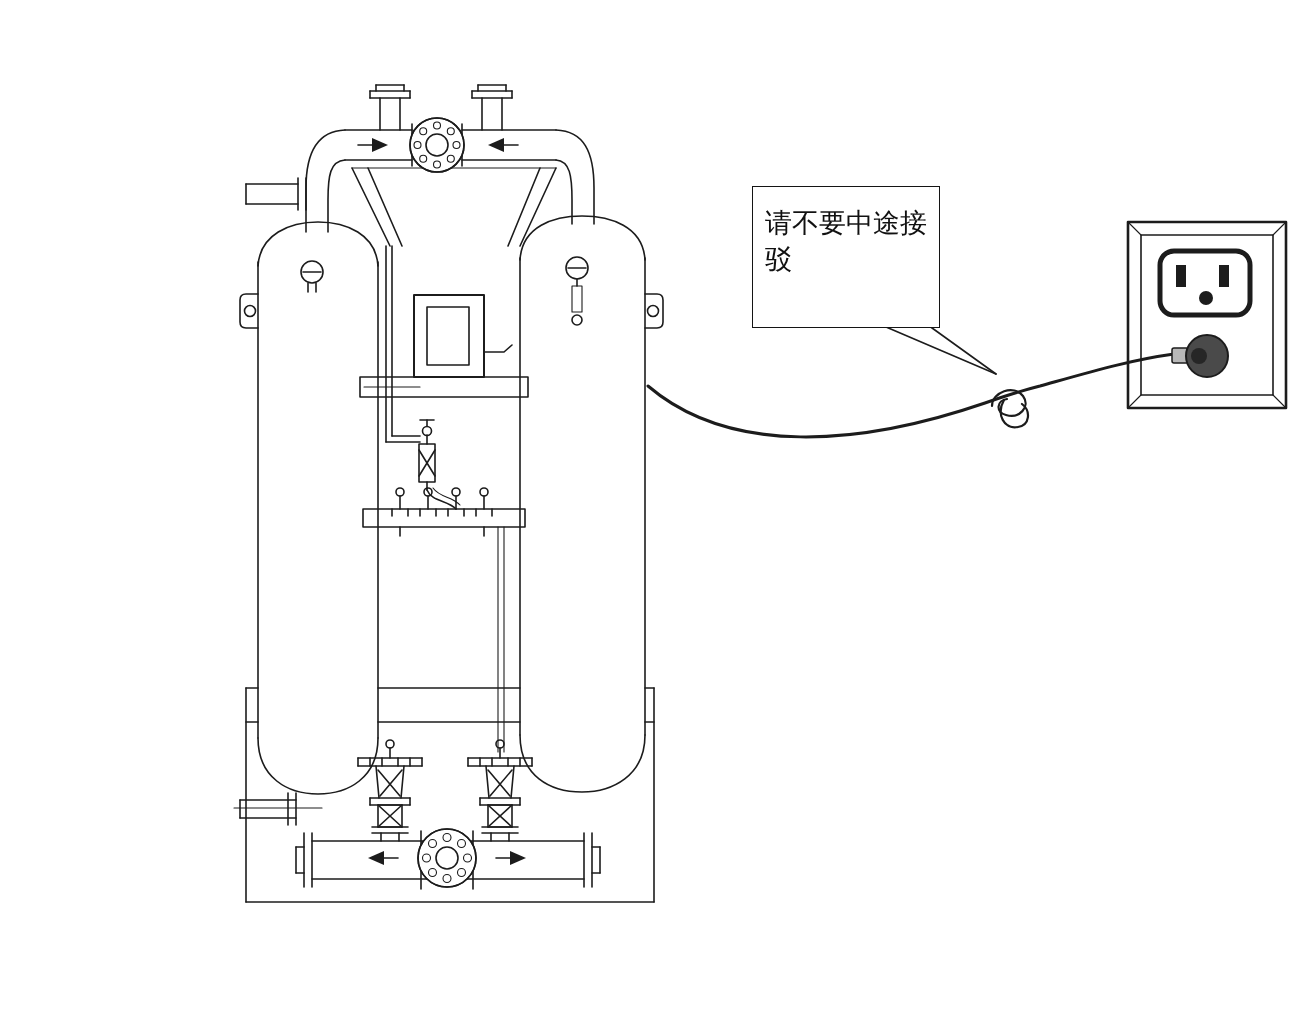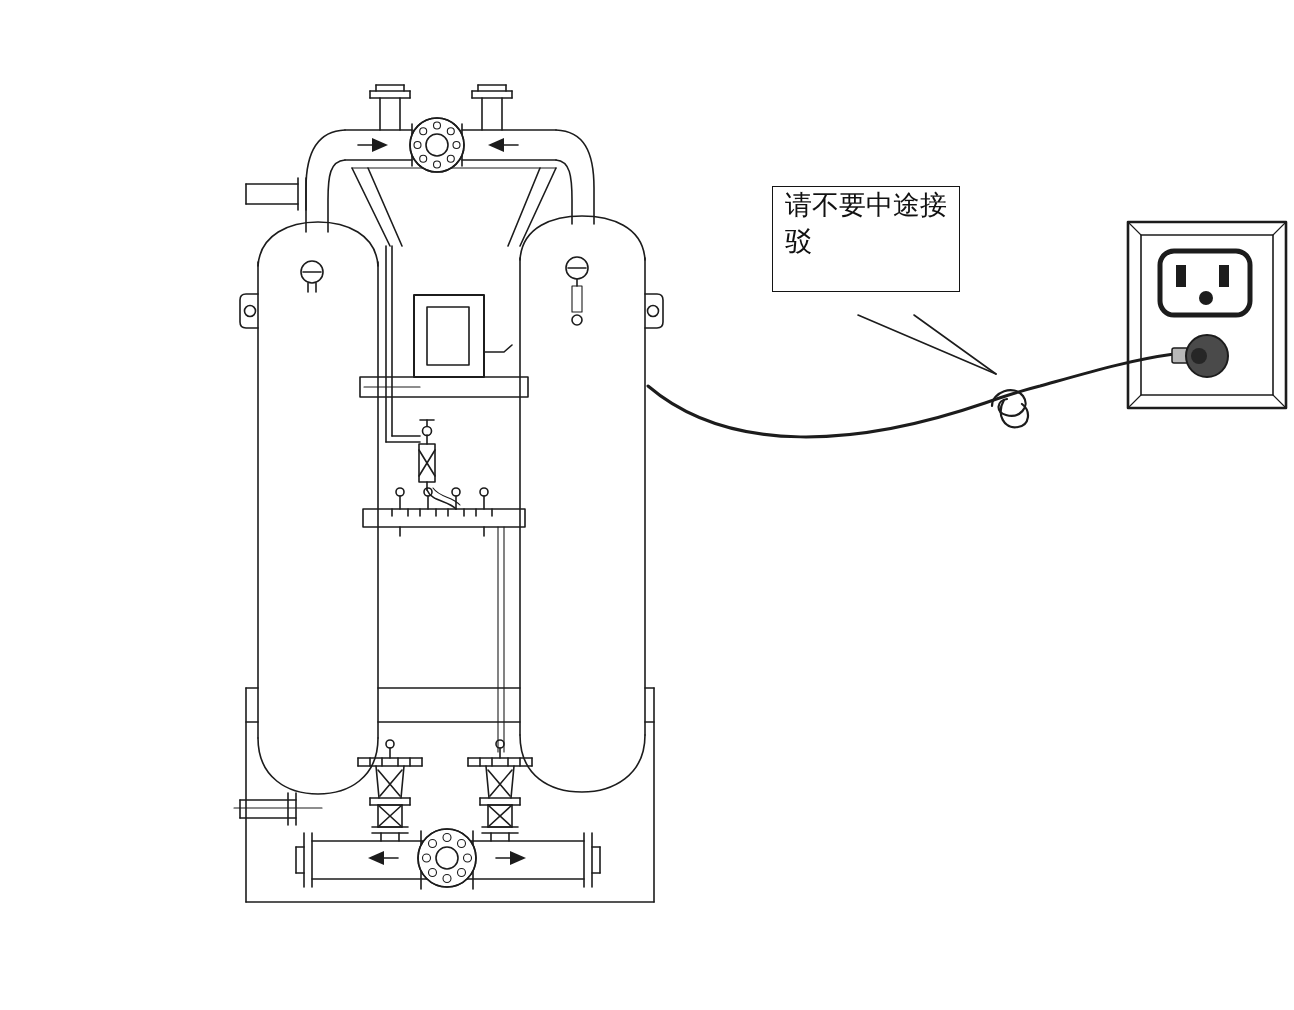--- a/index.html
+++ b/index.html
@@ -12,22 +12,22 @@
   svg{position:absolute;left:0;top:0;}
   
   .ln{stroke:var(--line);fill:none;stroke-width:1.6;stroke-linecap:round;stroke-linejoin:round;}
   .thin{stroke-width:1.1;}
   .hv{stroke-width:2.6;}
   .w{fill:#ffffff;}
   .fb{fill:var(--line);stroke:none;}
   .cable{stroke:var(--line);fill:none;stroke-width:3;stroke-linecap:round;}
   .knot{stroke:var(--line);fill:none;stroke-width:2.2;stroke-linecap:round;}
   
-  .callout{position:absolute;left:772px;top:186px;width:162px;height:104px;
-           border:1.6px solid #141414;background:#fff;padding:0 12px;
+  .callout{position:absolute;left:752px;top:186px;width:162px;height:104px;
+           border:1.6px solid #141414;background:#fff;padding:18px 12px;
            font-family:"DejaVu Serif","Liberation Serif",serif;
            font-size:27px;line-height:1.35;color:#111;z-index:5;
            word-break:break-all;}
 </style>
 </head>
 <body>
 
 <div class="page">
 
 <svg width="1294" height="1010" viewBox="0 0 1294 1010">

